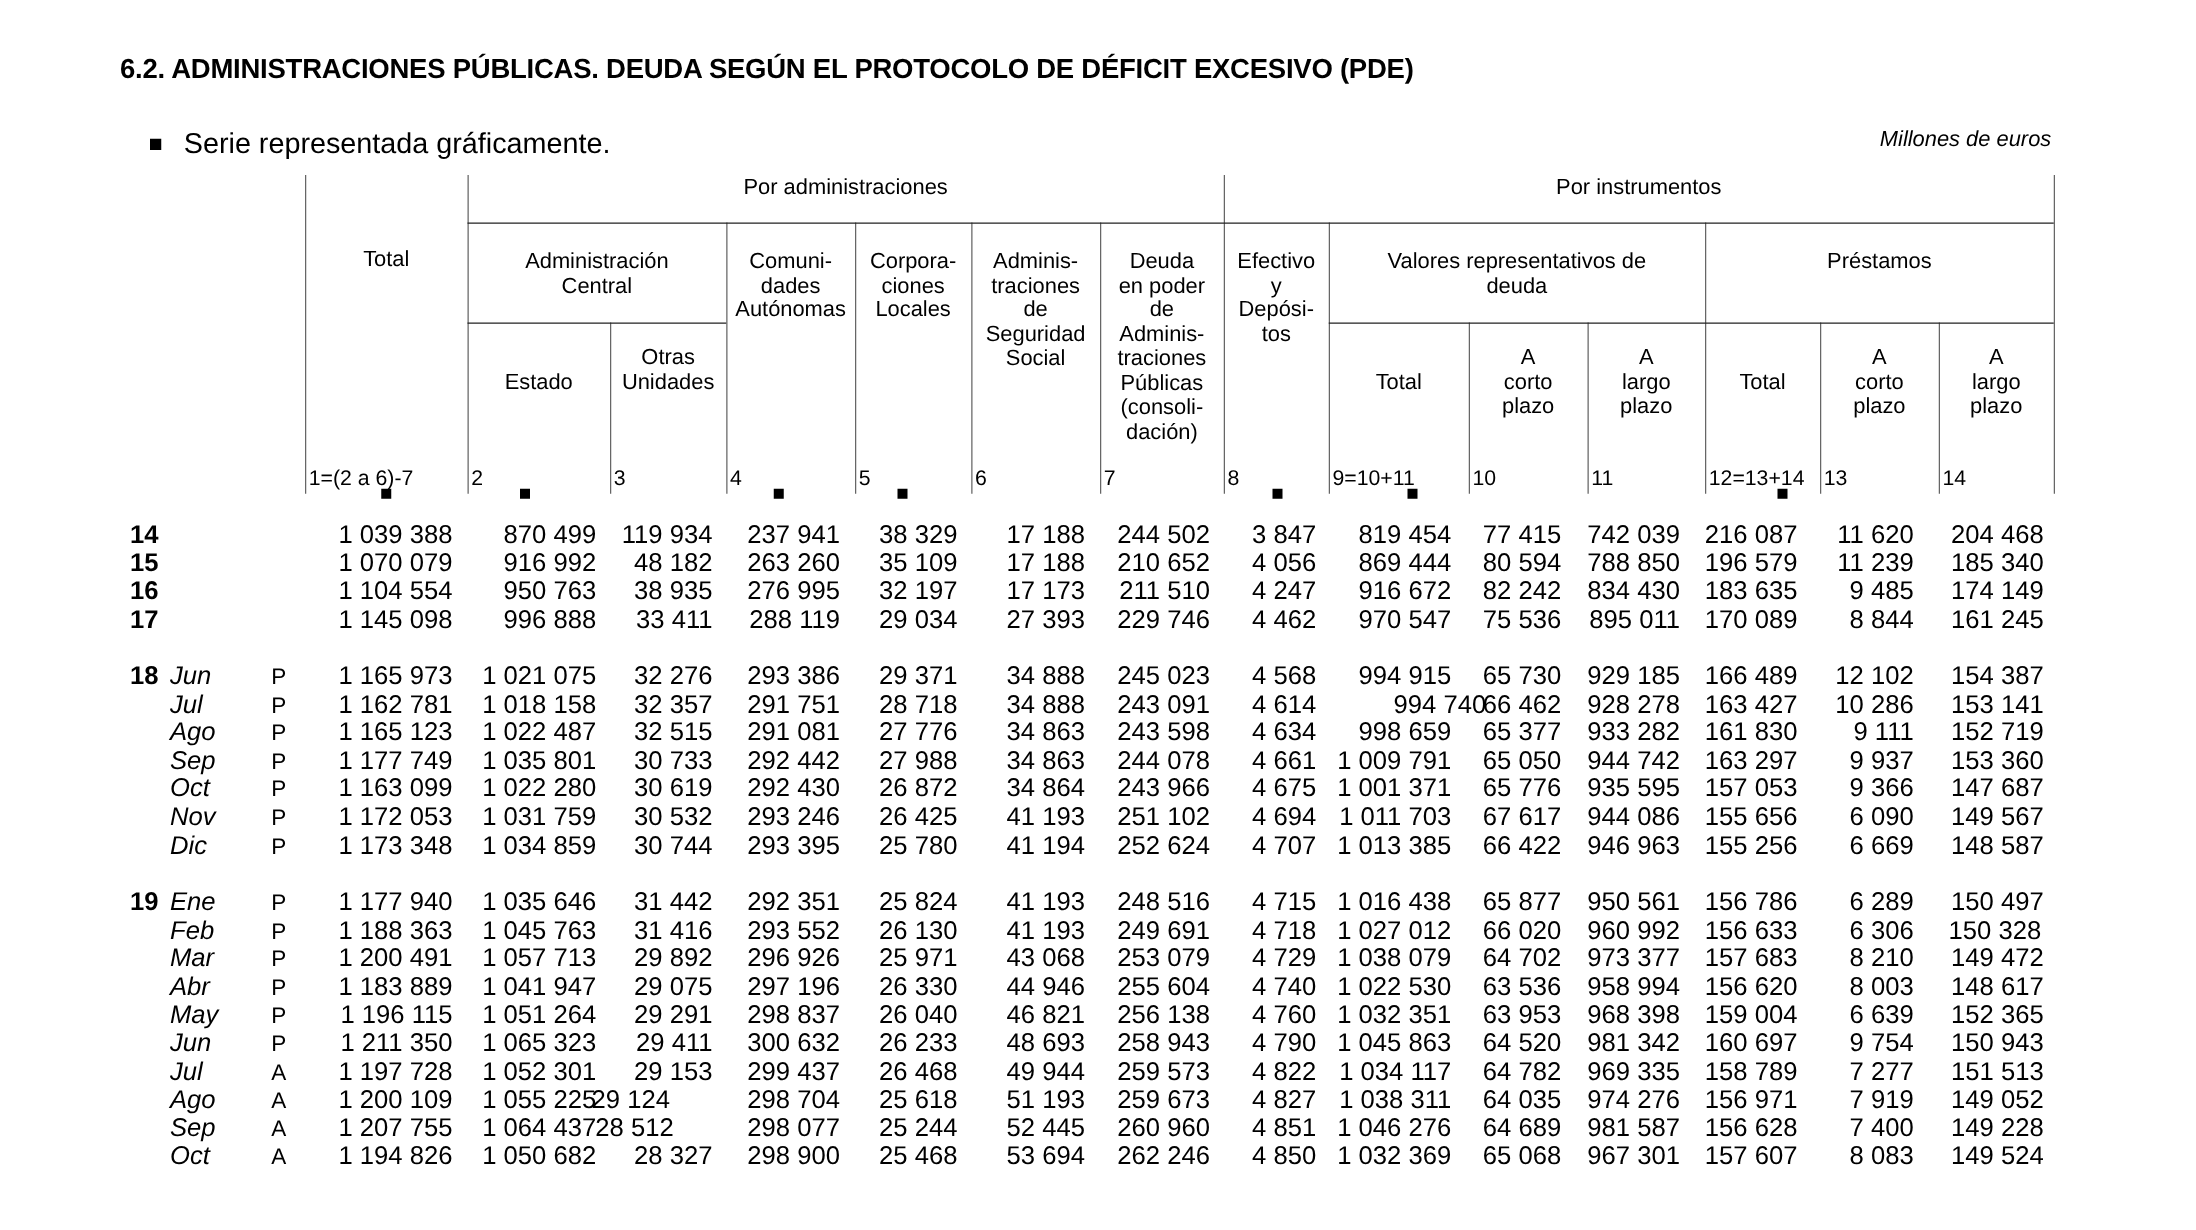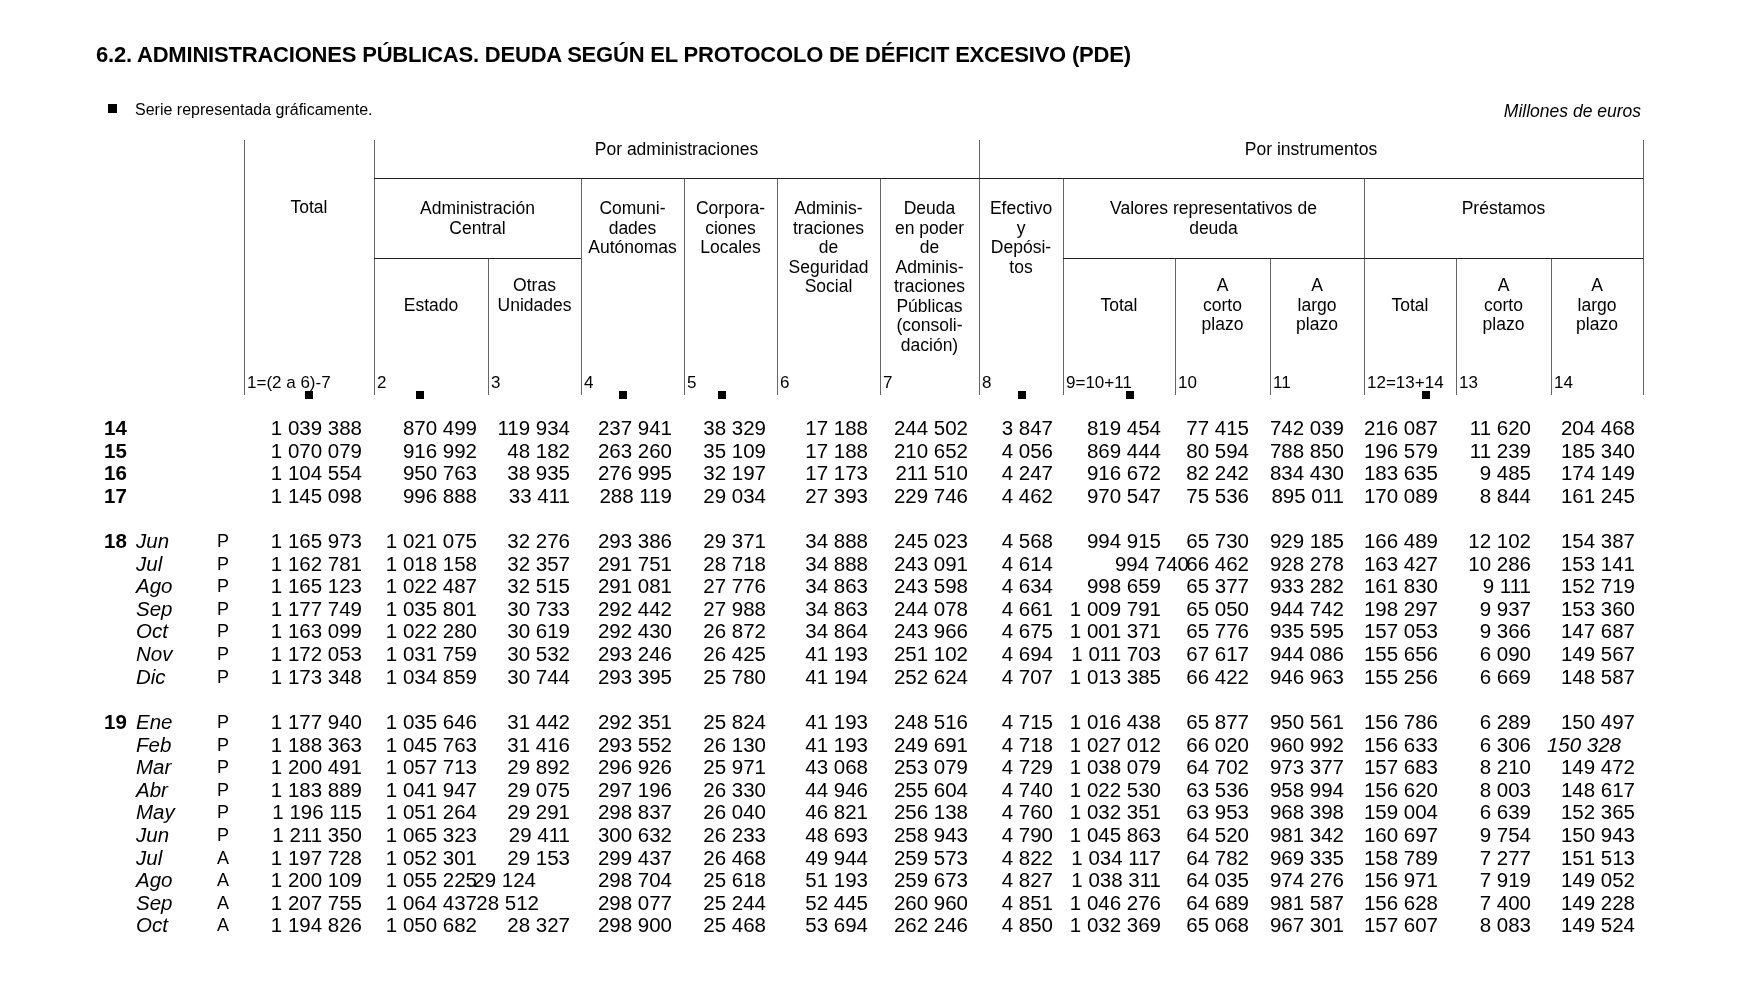--- a/index.html
+++ b/index.html
@@ -1,20 +1,20 @@
 <!DOCTYPE html>
 <html><head>
 <meta charset="utf-8">
 <style>
   html, body { margin: 0; padding: 0; background: #ffffff; }
   body { width: 1757px; height: 984px; position: relative; overflow: hidden;
          font-family: "Liberation Sans", sans-serif; color: #000; }
   .abs { position: absolute; }
   .title { left: 96px; top: 42px; font-size: 22px; font-weight: bold; letter-spacing: -0.2px; white-space: nowrap; }
-  .note { left: 108px; top: 101px; font-size: 16px; white-space: nowrap; }
+  .note { left: 120px; top: 101px; font-size: 23px; white-space: nowrap; }
   .note .sq { display: inline-block; width: 9px; height: 9px; background: #000; margin-right: 18px; vertical-align: 2px; }
   .units { right: 116px; top: 101px; font-size: 17.5px; font-style: italic; white-space: nowrap; }
   .vline { position: absolute; width: 1.4px; background: #666; }
   .hline { position: absolute; height: 1.4px; background: #222; }
   .hdr { position: absolute; font-size: 17.5px; line-height: 19.5px; text-align: center; white-space: nowrap; }
   .colnum { position: absolute; font-size: 17px; top: 373px; white-space: nowrap; }
   .mark { position: absolute; width: 8px; height: 8px; background: #000; top: 391px; }
   .row { position: absolute; left: 0; width: 1757px; height: 22px; font-size: 20.5px; line-height: 22px; }
   .row span { position: absolute; white-space: nowrap; }
   .yr { left: 104px; font-weight: bold; }
@@ -264,21 +264,21 @@
       <span class="num" style="right: 1280px;">1 035 801</span>
       <span class="num" style="right: 1187px;">30 733</span>
       <span class="num" style="right: 1085px;">292 442</span>
       <span class="num" style="right: 991px;">27 988</span>
       <span class="num" style="right: 889px;">34 863</span>
       <span class="num" style="right: 789px;">244 078</span>
       <span class="num" style="right: 704px;">4 661</span>
       <span class="num" style="right: 596px;">1 009 791</span>
       <span class="num" style="right: 508px;">65 050</span>
       <span class="num" style="right: 413px;">944 742</span>
-      <span class="num" style="right: 319px;">198 297</span>
+      <span class="num" style="right: 319px;">163 297</span>
       <span class="num" style="right: 226px;">9 937</span>
       <span class="num" style="right: 122px;">153 360</span>
     </div>
     <div class="row" style="top: 620.4px;">
       <span class="yr"></span>
       <span class="mo">Oct</span>
       <span class="st">P</span>
       <span class="num" style="right: 1395px;">1 163 099</span>
       <span class="num" style="right: 1280px;">1 022 280</span>
       <span class="num" style="right: 1187px;">30 619</span>
@@ -361,21 +361,21 @@
       <span class="num" style="right: 1085px;">293 552</span>
       <span class="num" style="right: 991px;">26 130</span>
       <span class="num" style="right: 889px;">41 193</span>
       <span class="num" style="right: 789px;">249 691</span>
       <span class="num" style="right: 704px;">4 718</span>
       <span class="num" style="right: 596px;">1 027 012</span>
       <span class="num" style="right: 508px;">66 020</span>
       <span class="num" style="right: 413px;">960 992</span>
       <span class="num" style="right: 319px;">156 633</span>
       <span class="num" style="right: 226px;">6 306</span>
-      <span class="num" style="right: 136px; font-style: italic;">150 328</span>
+      <span class="num" style="right: 124px;">150 328</span>
     </div>
     <div class="row" style="top: 756.2px;">
       <span class="yr"></span>
       <span class="mo">Mar</span>
       <span class="st">P</span>
       <span class="num" style="right: 1395px;">1 200 491</span>
       <span class="num" style="right: 1280px;">1 057 713</span>
       <span class="num" style="right: 1187px; margin-left: 16px;">29 892</span>
       <span class="num" style="right: 1085px;">296 926</span>
       <span class="num" style="right: 991px;">25 971</span>

